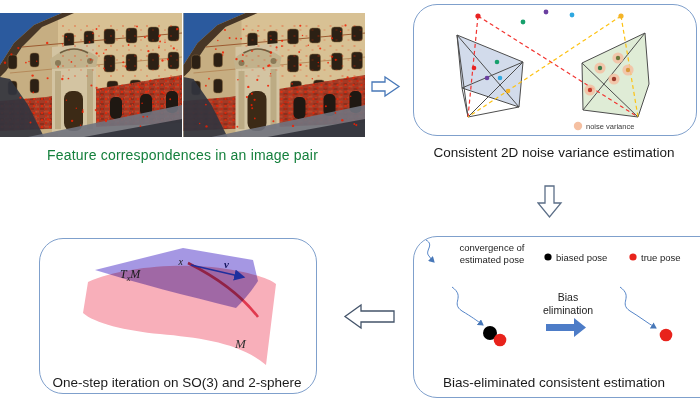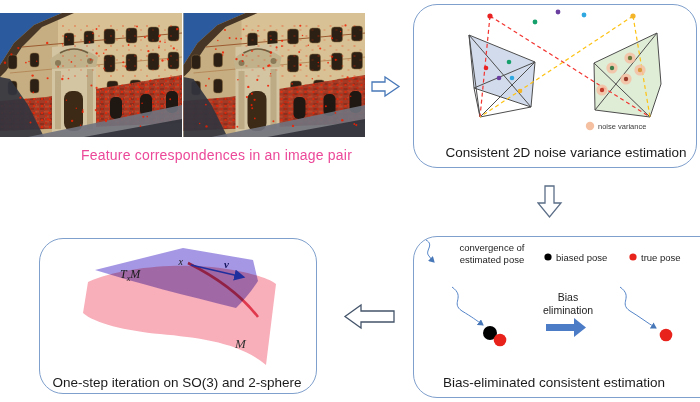--- a/index.html
+++ b/index.html
@@ -1,21 +1,21 @@
 <!DOCTYPE html>
 <html><head>
 <meta charset="utf-8">
 <style>
   html,body{margin:0;padding:0;background:#fff;}
   .canvas{position:relative;width:700px;height:402px;background:#fff;overflow:hidden;
           font-family:"Liberation Sans",sans-serif;}
   .abs{position:absolute;}
   .rbox{position:absolute;border:1.4px solid #7fa0cc;border-radius:24px;background:#fff;box-sizing:border-box;}
-  .caption{position:absolute;width:100%;text-align:center;color:#ec4899;
-           font-size:13.5px;letter-spacing:.2px;margin-left:34px;}
+  .caption{position:absolute;width:100%;text-align:center;color:#15803d;
+           font-size:13.5px;letter-spacing:.2px;}
   svg text{font-family:"Liberation Sans",sans-serif;}
   .mathlab{font-family:"Liberation Serif",serif;font-style:italic;}
 </style>
 </head>
 <body>
 
 <div class="canvas">
 
   <svg class="abs" style="left:0;top:13px;" width="365" height="124" viewBox="0 0 365 124">
     <defs>
@@ -234,21 +234,21 @@
   <svg class="abs" style="left:370px;top:74px;" width="31" height="25" viewBox="0 0 31 25">
     <polygon points="2,8 15,8 15,3 29,12.5 15,22 15,17 2,17" fill="#fff" stroke="#4878b8" stroke-width="1.3"></polygon>
   </svg>
   <svg class="abs" style="left:537px;top:184px;" width="26" height="35" viewBox="0 0 26 35">
     <polygon points="8,2 17,2 17,19 24,19 12.5,33 1,19 8,19" fill="#fff" stroke="#5b6e87" stroke-width="1.3"></polygon>
   </svg>
   <svg class="abs" style="left:343px;top:301px;" width="53" height="31" viewBox="0 0 53 31">
     <polygon points="51,10 18,10 18,4 2,15.5 18,27 18,21 51,21" fill="#fff" stroke="#44546a" stroke-width="1.3"></polygon>
   </svg>
 
-  <div class="rbox" style="left:413px;top:4px;width:284px;height:164px;padding-left:12px;">
+  <div class="rbox" style="left:413px;top:4px;width:284px;height:132px;">
     <svg width="281" height="161" viewBox="0 0 281 161">
 
       <g stroke="#4d4d4d" stroke-width="1">
         <polygon points="43,30 109,57 105,102 48,83" fill="#cdd7e9" fill-opacity="0.9"></polygon>
         <line x1="43" y1="30" x2="105" y2="102"></line>
         <line x1="109" y1="57" x2="48" y2="83"></line>
         <line x1="54" y1="112" x2="43" y2="30"></line>
         <line x1="54" y1="112" x2="109" y2="57"></line>
         <line x1="54" y1="112" x2="105" y2="102"></line>
         <line x1="54" y1="112" x2="48" y2="83"></line>

